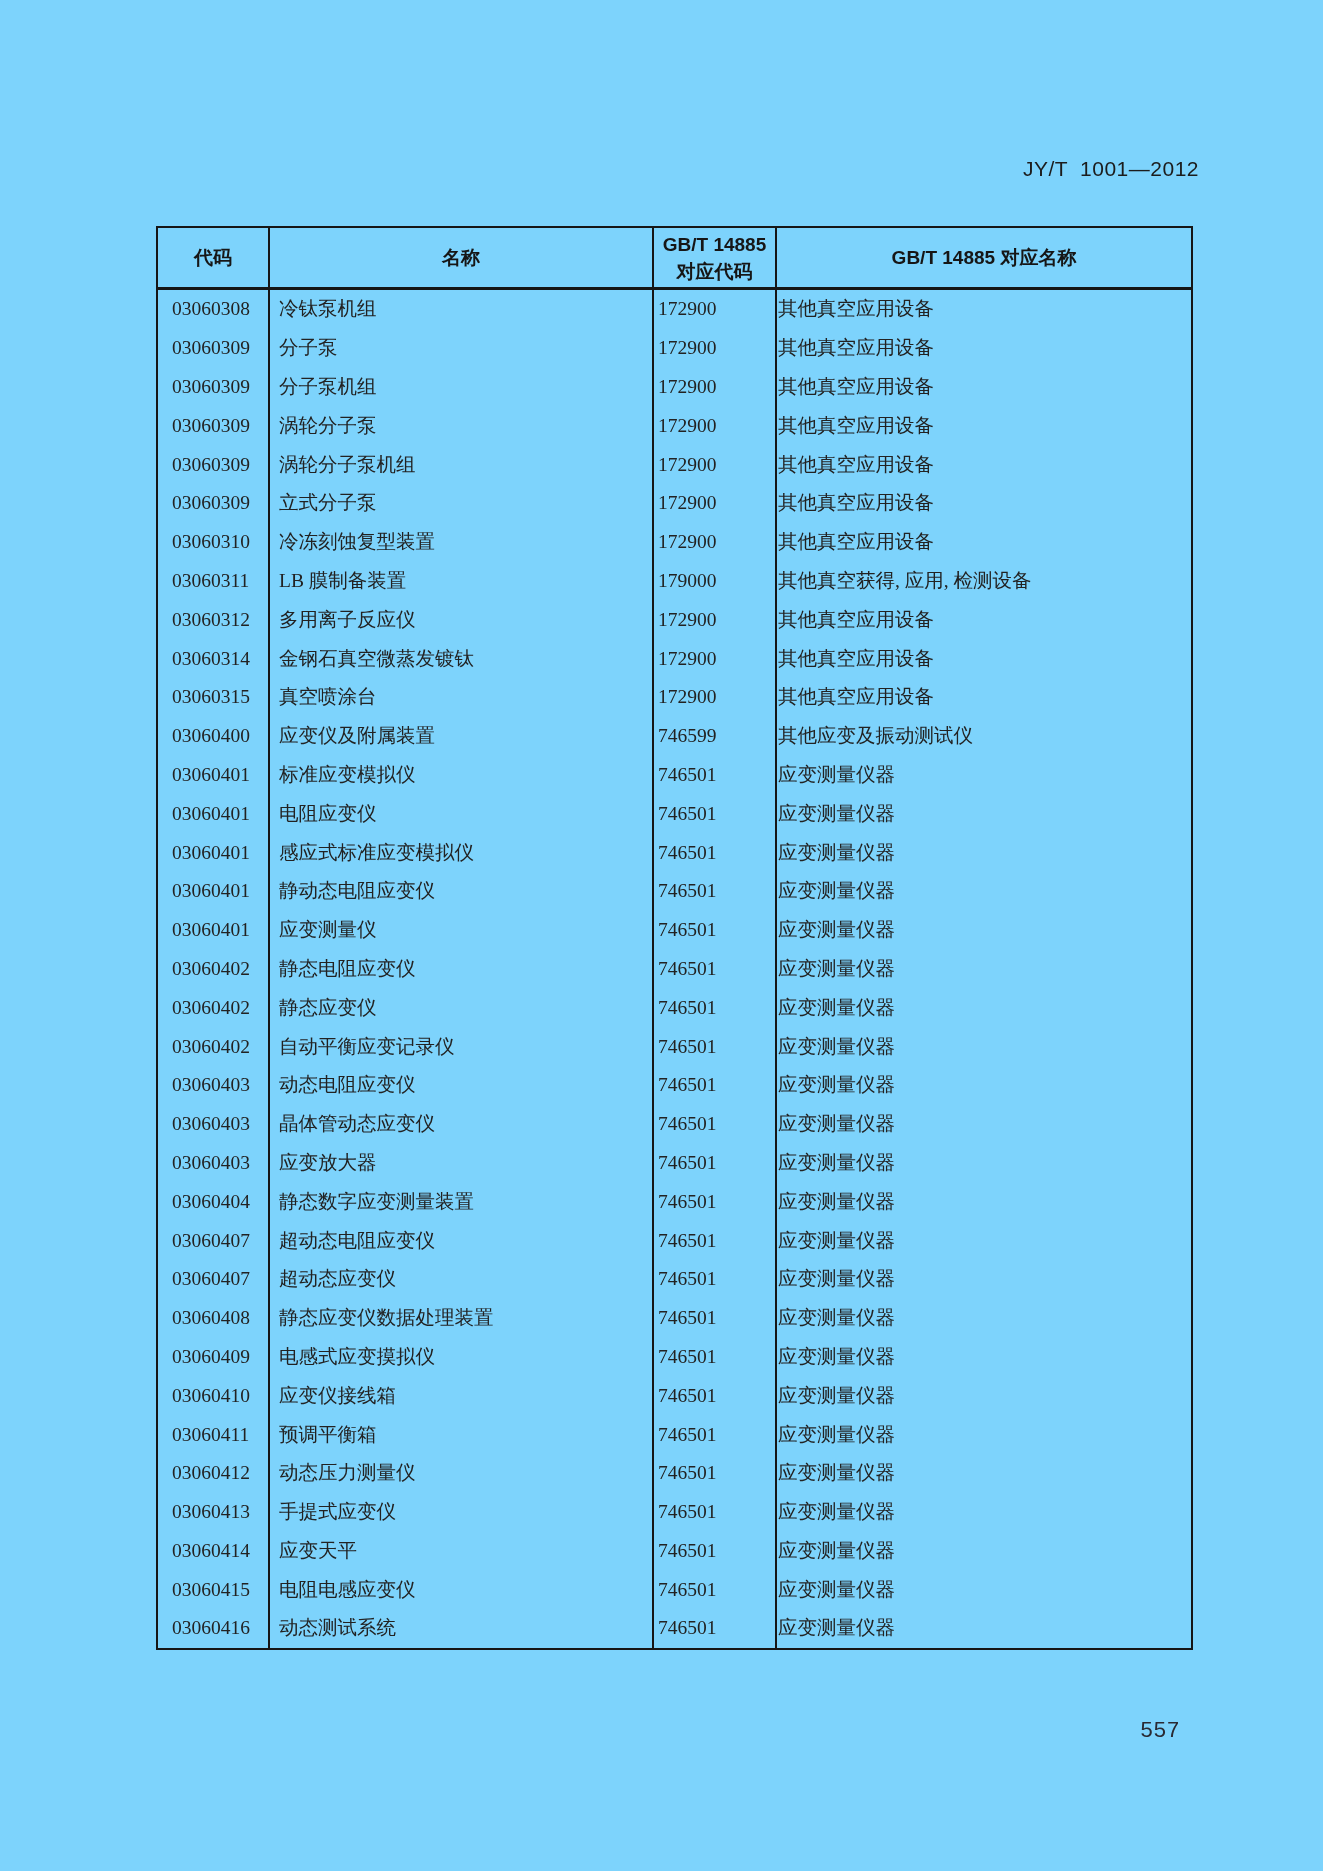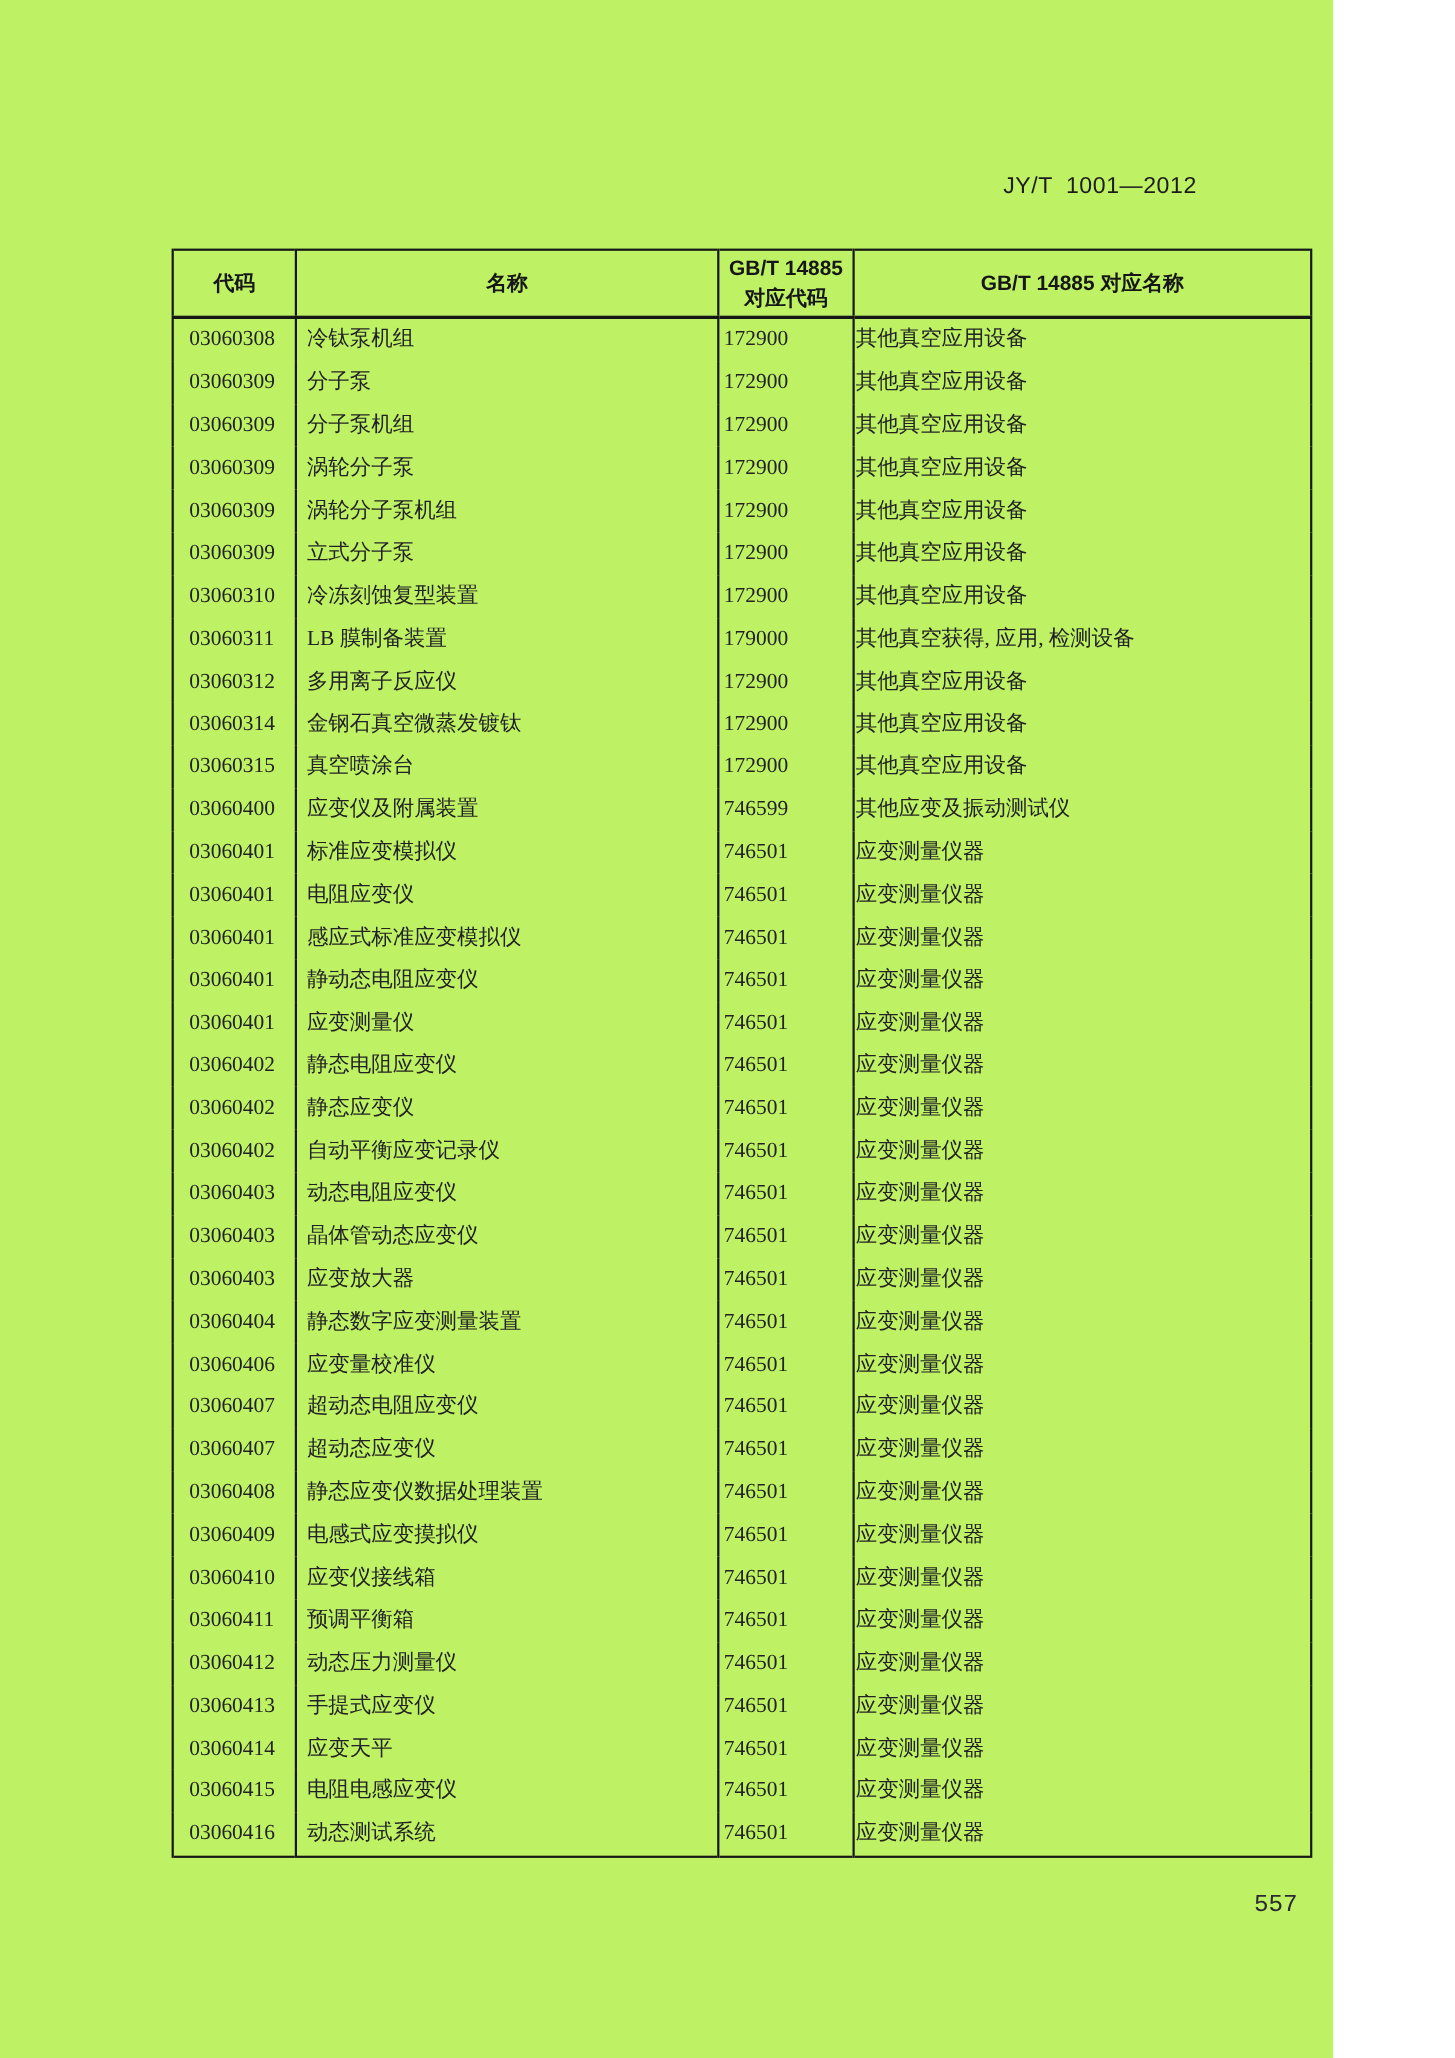--- a/index.html
+++ b/index.html
@@ -2,23 +2,23 @@
 <html><head>
 <meta charset="utf-8">
 <style>
   html, body {
     margin: 0;
     padding: 0;
     background: #ffffff;
   }
   .page {
     position: relative;
-    width: 1212px;
+    width: 1323px;
     height: 1871px;
-    background: #bef264;
+    background: #7dd3fc;
     color: #1c1c1c;
     font-family: "Liberation Serif", "DejaVu Serif", serif;
     overflow: hidden;
   }
   .doc-number {
     position: absolute;
     top: 157px;
     right: 124px;
     font-family: "Liberation Sans", "DejaVu Sans", sans-serif;
     font-size: 21px;
@@ -240,26 +240,20 @@
           <td>746501</td>
           <td>应变测量仪器</td>
         </tr>
         <tr>
           <td>03060404</td>
           <td>静态数字应变测量装置</td>
           <td>746501</td>
           <td>应变测量仪器</td>
         </tr>
         <tr>
-          <td>03060406</td>
-          <td>应变量校准仪</td>
-          <td>746501</td>
-          <td>应变测量仪器</td>
-        </tr>
-        <tr>
           <td>03060407</td>
           <td>超动态电阻应变仪</td>
           <td>746501</td>
           <td>应变测量仪器</td>
         </tr>
         <tr>
           <td>03060407</td>
           <td>超动态应变仪</td>
           <td>746501</td>
           <td>应变测量仪器</td>

